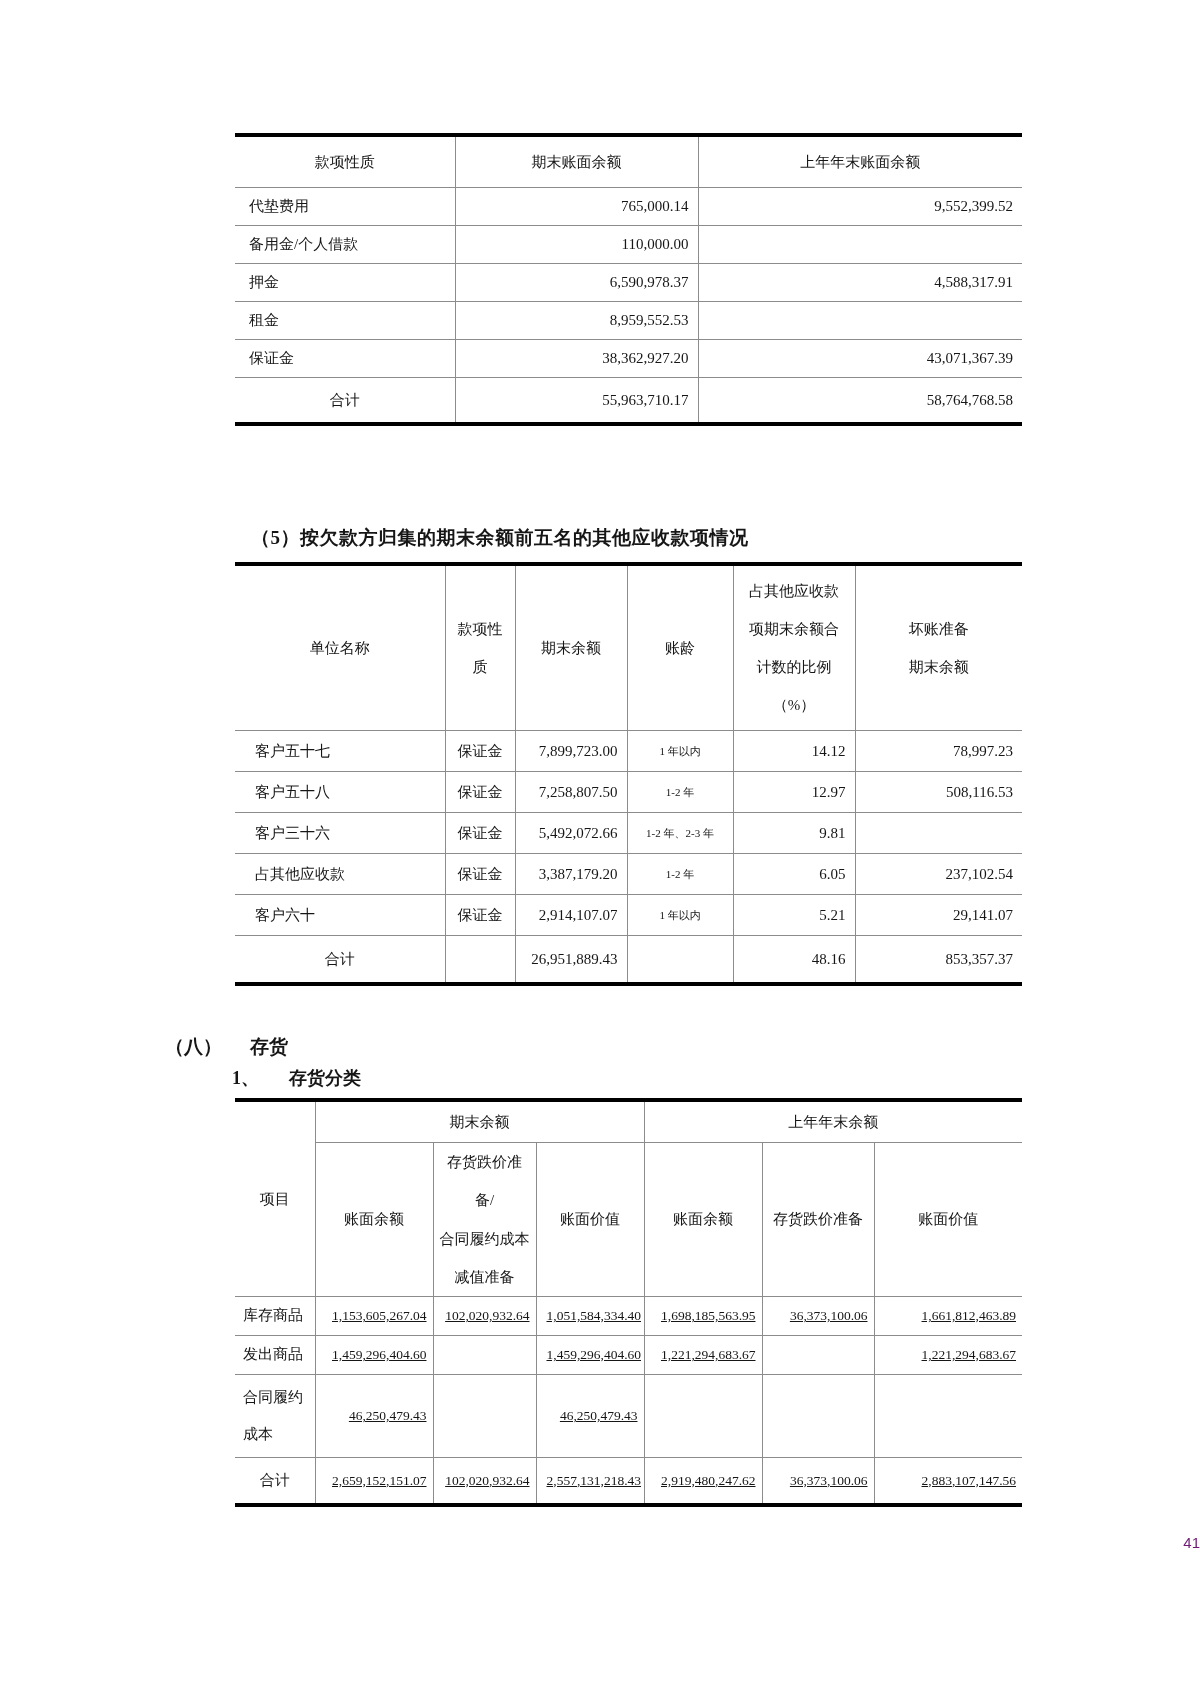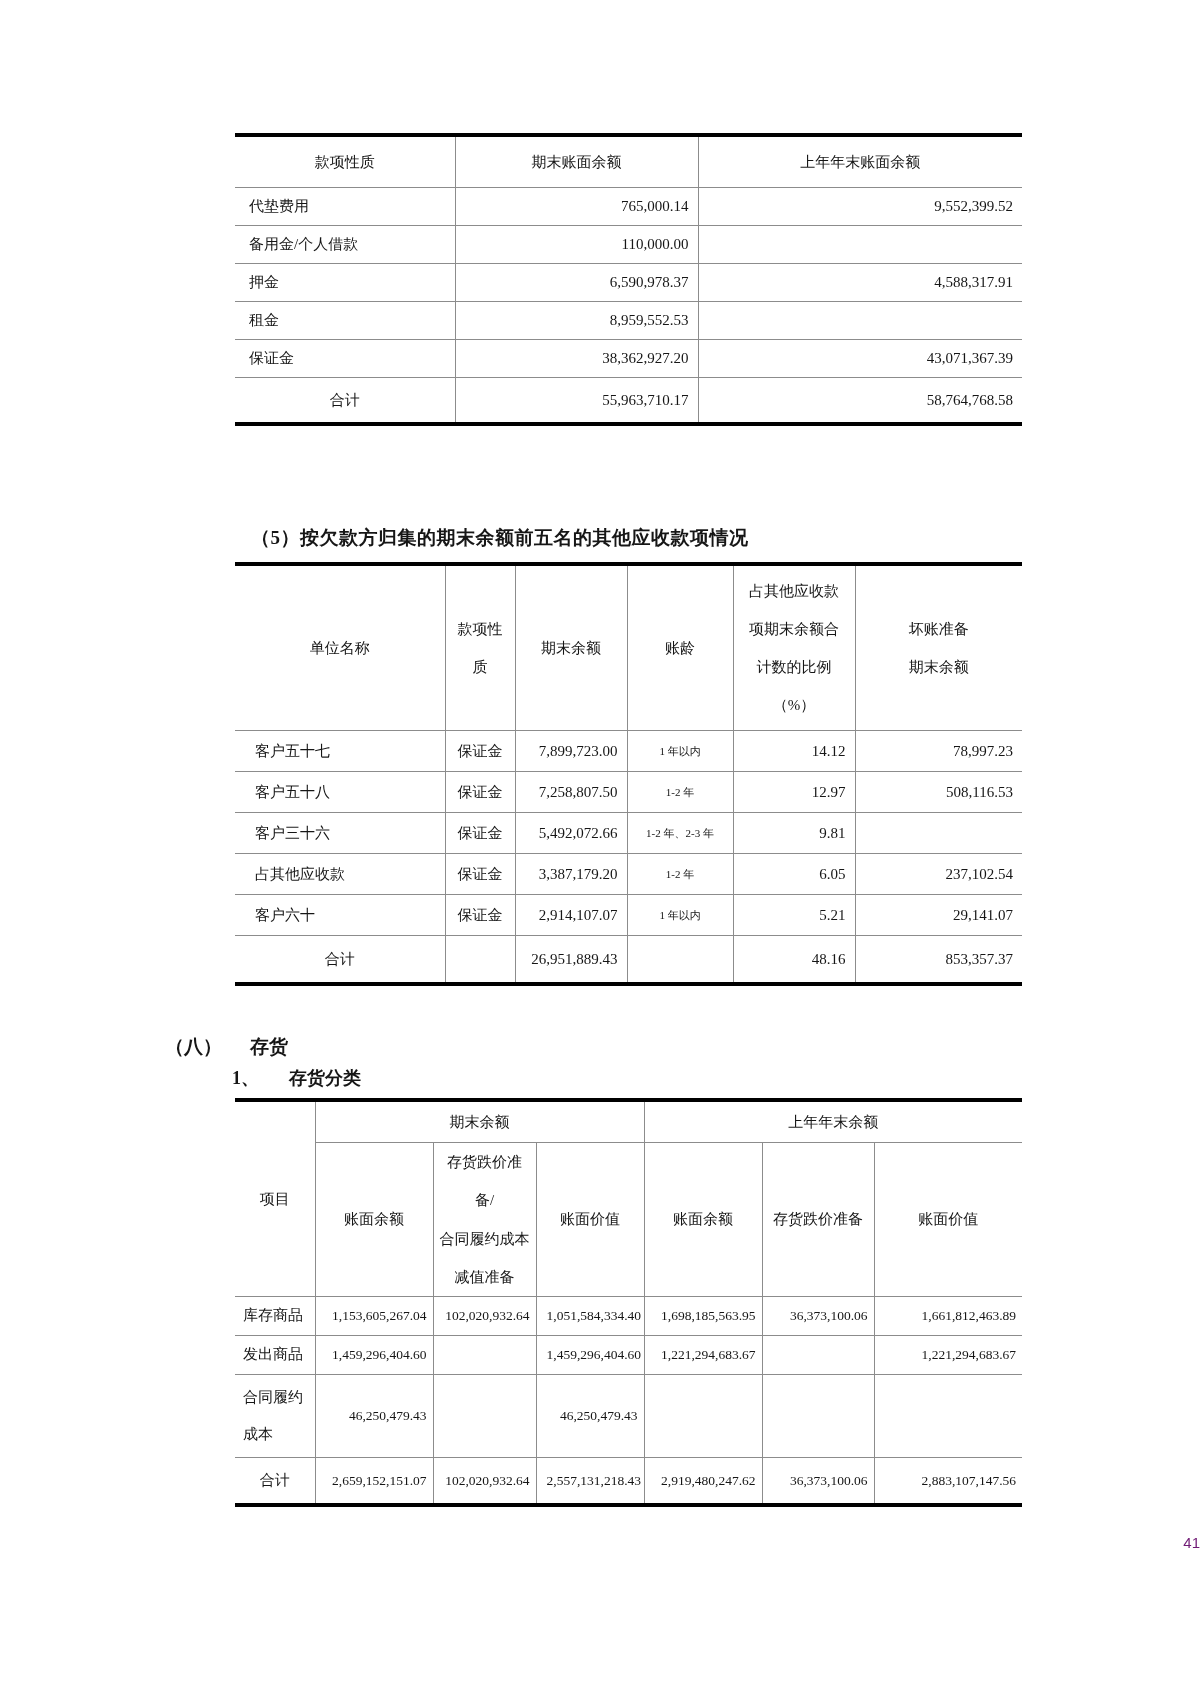--- a/index.html
+++ b/index.html
@@ -62,21 +62,21 @@
   .h8 .no { display:inline-block; margin-right:28px; }
   .h81 { position:absolute; left:232px; top:1066px; font-size:18px; font-weight:bold; }
   .h81 .no { display:inline-block; margin-right:30px; }
 
   
   .t3 { position:absolute; left:235px; top:1098px; width:787px; font-size:14px; }
   .t3 th { text-align:center; font-weight:normal; }
   .t3 tr.band th { height:40px; }
   .t3 tr.sub th { height:120px; line-height:2.55; padding:0 4px; }
   .t3 td { height:38px; }
-  .t3 td.num { padding-right:6px; font-size:13.5px; }
+  .t3 td.num { padding-right:6px; font-size:13.5px;text-decoration:underline; }
   .t3 td.lbl { padding-left:8px; line-height:2.5; }
   .t3 tr.tall td { height:82px; }
   .t3 tr.total td { height:45px; }
   .t3 th.item { height:auto; }
 
   
   .pageno {
     position:absolute; left:0; top:1534px; width:1200px;
     text-align:right;
     font-family:"Liberation Sans","DejaVu Sans",sans-serif;

